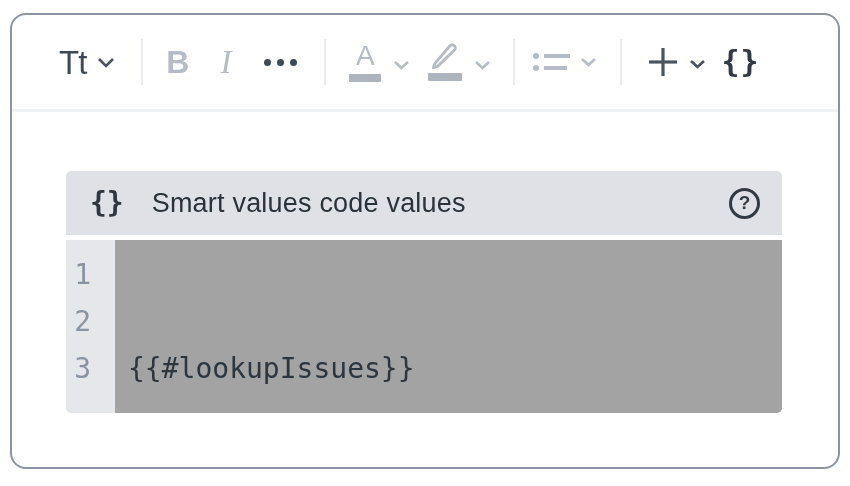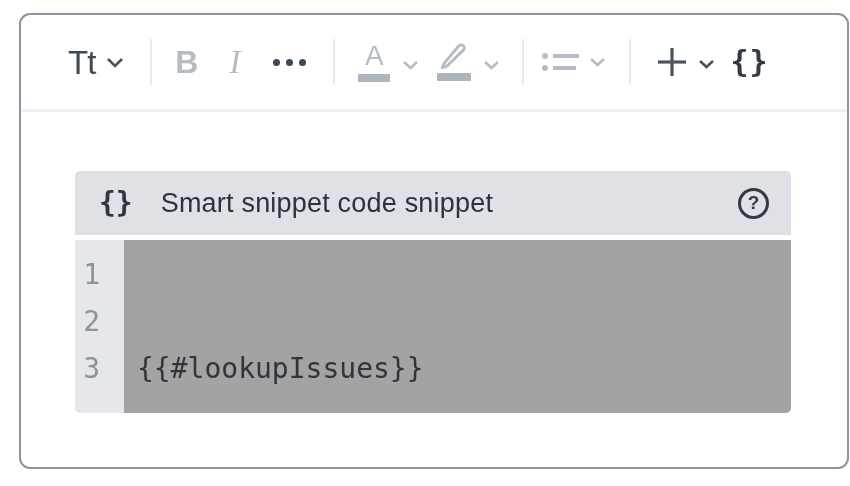--- a/index.html
+++ b/index.html
@@ -1,25 +1,25 @@
 <!DOCTYPE html>
 <html><head>
 <meta charset="utf-8">
 <style>
   * { margin: 0; padding: 0; box-sizing: border-box; }
   html, body { width: 850px; height: 486px; background: #ffffff; font-family: "Liberation Sans", sans-serif; }
   body { position: relative; overflow: hidden; }
 
   .editor-card {
     position: absolute;
-    left: 19px; top: 13px;
+    left: 10px; top: 13px;
     width: 830px; height: 456px;
     background: #ffffff;
     border: 2px solid #8b95a1;
-    border-radius: 11px;
+    border-radius: 16px;
   }
 
   
   .toolbar {
     height: 94px;
     display: flex;
     align-items: center;
     user-select: none;
   }
   .tb-btn {
@@ -243,21 +243,21 @@
     </button>
 
   </div>
 
   <div class="toolbar-separator"></div>
 
   <div class="code-block">
 
     <div class="code-header">
       <span class="code-header-icon">{}</span>
-      <span class="code-header-title">Smart snippet code snippet</span>
+      <span class="code-header-title">Smart values code values</span>
       <span class="help-icon">
         <span>?</span>
       </span>
     </div>
 
     <div class="code-body">
       <div class="code-gutter">
         <div>1</div>
         <div>2</div>
         <div>3</div>

